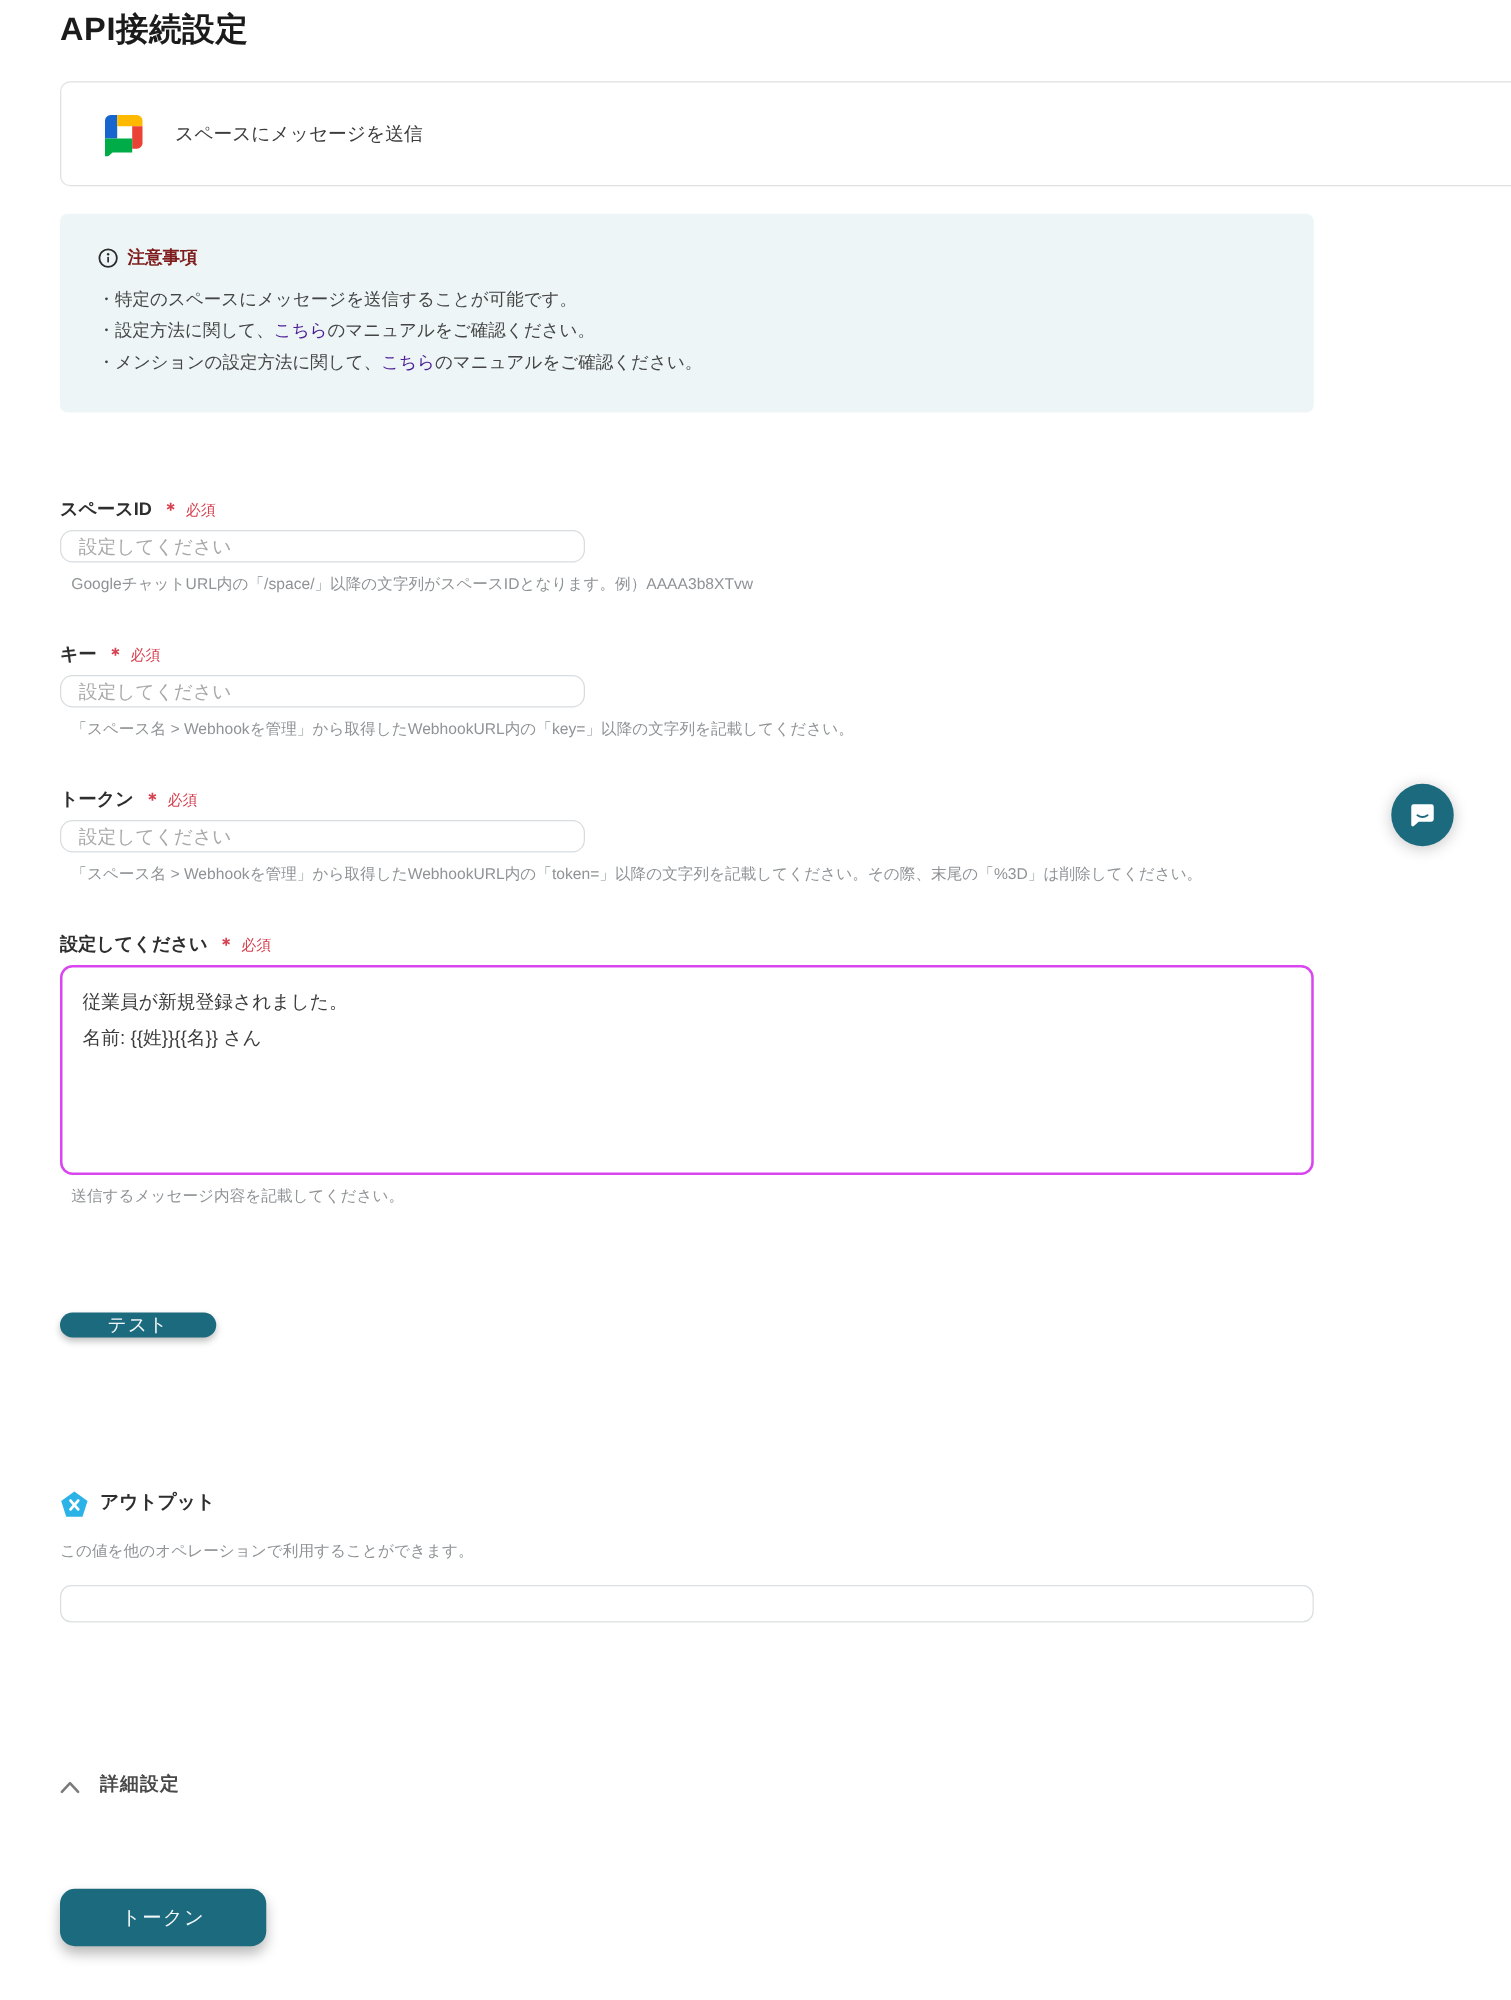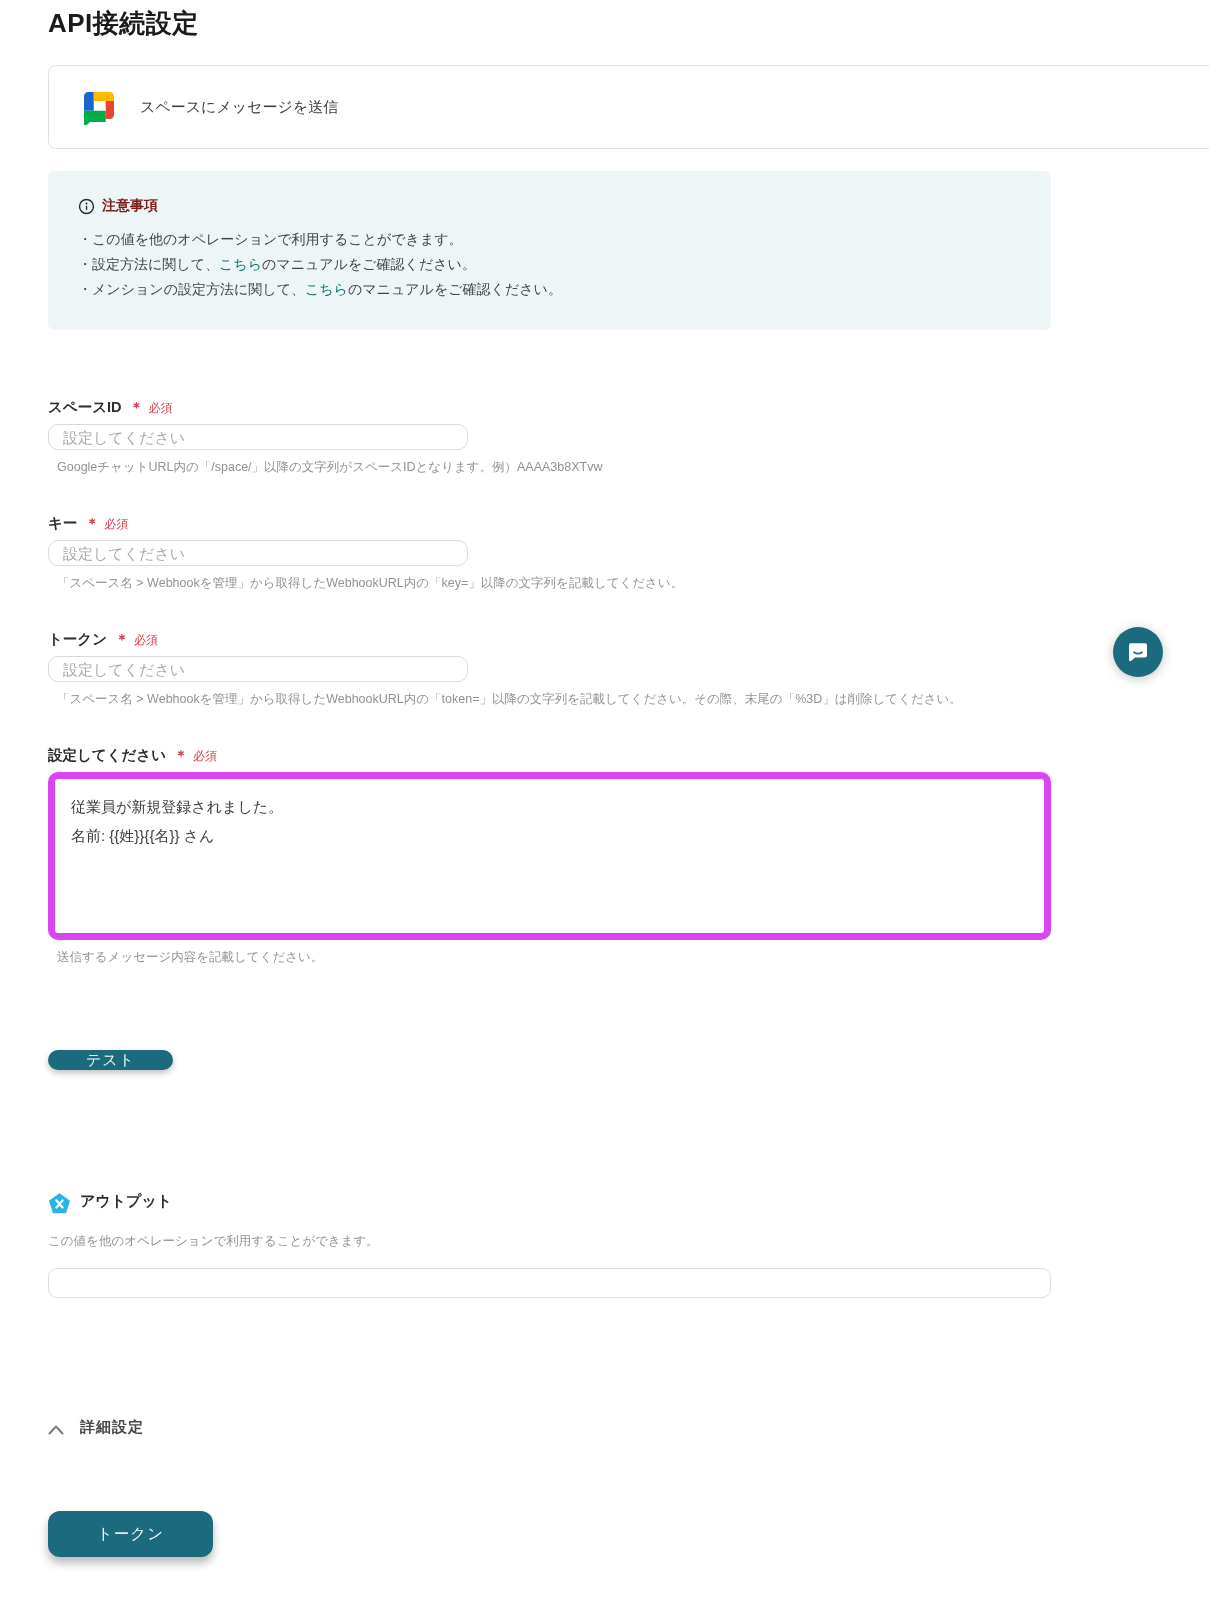--- a/index.html
+++ b/index.html
@@ -23,38 +23,38 @@
 
   
   .notice {
     width:1003px; background:#edf5f6; border-radius:6px;
     padding:26px 30px 28px 30px; margin-bottom:68px;
   }
   .notice-head { display:flex; align-items:center; gap:7px; margin-bottom:12px; }
   .notice-head .t { font-size:14px; font-weight:bold; color:#7f1d1d;text-align:right; }
   .notice-list { list-style:none; }
   .notice-list li { font-size:14px; color:#444; line-height:25px; }
-  .notice-link { color:#0f766e; text-decoration:none; cursor:pointer; }
+  .notice-link { color:#4c1d95; text-decoration:none; cursor:pointer; }
 
   
   .field-group { margin-bottom:38px; }
   .label-row { display:flex; align-items:baseline; gap:8px; margin-bottom:7px; }
   .field-label { font-size:14.5px; font-weight:bold; color:#2e2e2e; }
   .req-ast { color:#d6404f; font-size:14px; font-weight:bold; }
   .req-txt { color:#d6404f; font-size:12px; margin-left:-3px; }
   .text-input {
     width:420px; height:26px; border:1px solid #d8dcde; border-radius:10px;
     padding:0 14px; font-size:15px; color:#333; outline:none; background:#fff;
     font-family:inherit;
   }
   .text-input::placeholder { color:#a8a8a8; }
   .help-text { margin-top:9px; margin-left:9px; font-size:12.5px; color:#8f9396; }
 
   .message-area {
-    width:1003px; height:168px; border:7px solid #d946ef; border-radius:10px;
+    width:1003px; height:168px; border:2px solid #d946ef; border-radius:10px;
     padding:13px 16px; font-size:15px; color:#3c3c3c; line-height:1.95;
     resize:none; outline:none; font-family:inherit; display:block;
   }
 
   
   .test-button {
     margin-top:84px; width:125px; height:20px; border:none; border-radius:18px;
     background:#1c6a7d; color:#f2f7f8; font-size:15px; cursor:pointer;
     box-shadow:0 3px 6px rgba(0,0,0,0.25); font-family:inherit; letter-spacing:1px;
   }
@@ -112,21 +112,21 @@
       <span style="display:inline-flex;">
         <svg viewBox="0 0 20 20" width="17" height="17">
           <circle cx="10" cy="10" r="8.2" fill="none" stroke="#2b2b2b" stroke-width="1.7"></circle>
           <circle cx="10" cy="6.4" r="1.15" fill="#2b2b2b"></circle>
           <rect x="9.2" y="8.7" width="1.6" height="5.4" rx="0.8" fill="#2b2b2b"></rect>
         </svg>
       </span>
       <span class="t">注意事項</span>
     </div>
     <ul class="notice-list">
-      <li><span>・この値を他のオペレーションで利用することができます。</span><a class="notice-link"></a><span></span></li>
+      <li><span>・特定のスペースにメッセージを送信することが可能です。</span><a class="notice-link"></a><span></span></li>
       <li><span>・設定方法に関して、</span><a class="notice-link">こちら</a><span>のマニュアルをご確認ください。</span></li>
       <li><span>・メンションの設定方法に関して、</span><a class="notice-link">こちら</a><span>のマニュアルをご確認ください。</span></li>
     </ul>
   </div>
 
   <div class="field-group">
     <div class="label-row">
       <span class="field-label">スペースID</span>
       <span class="req-ast">＊</span>
       <span class="req-txt">必須</span>

